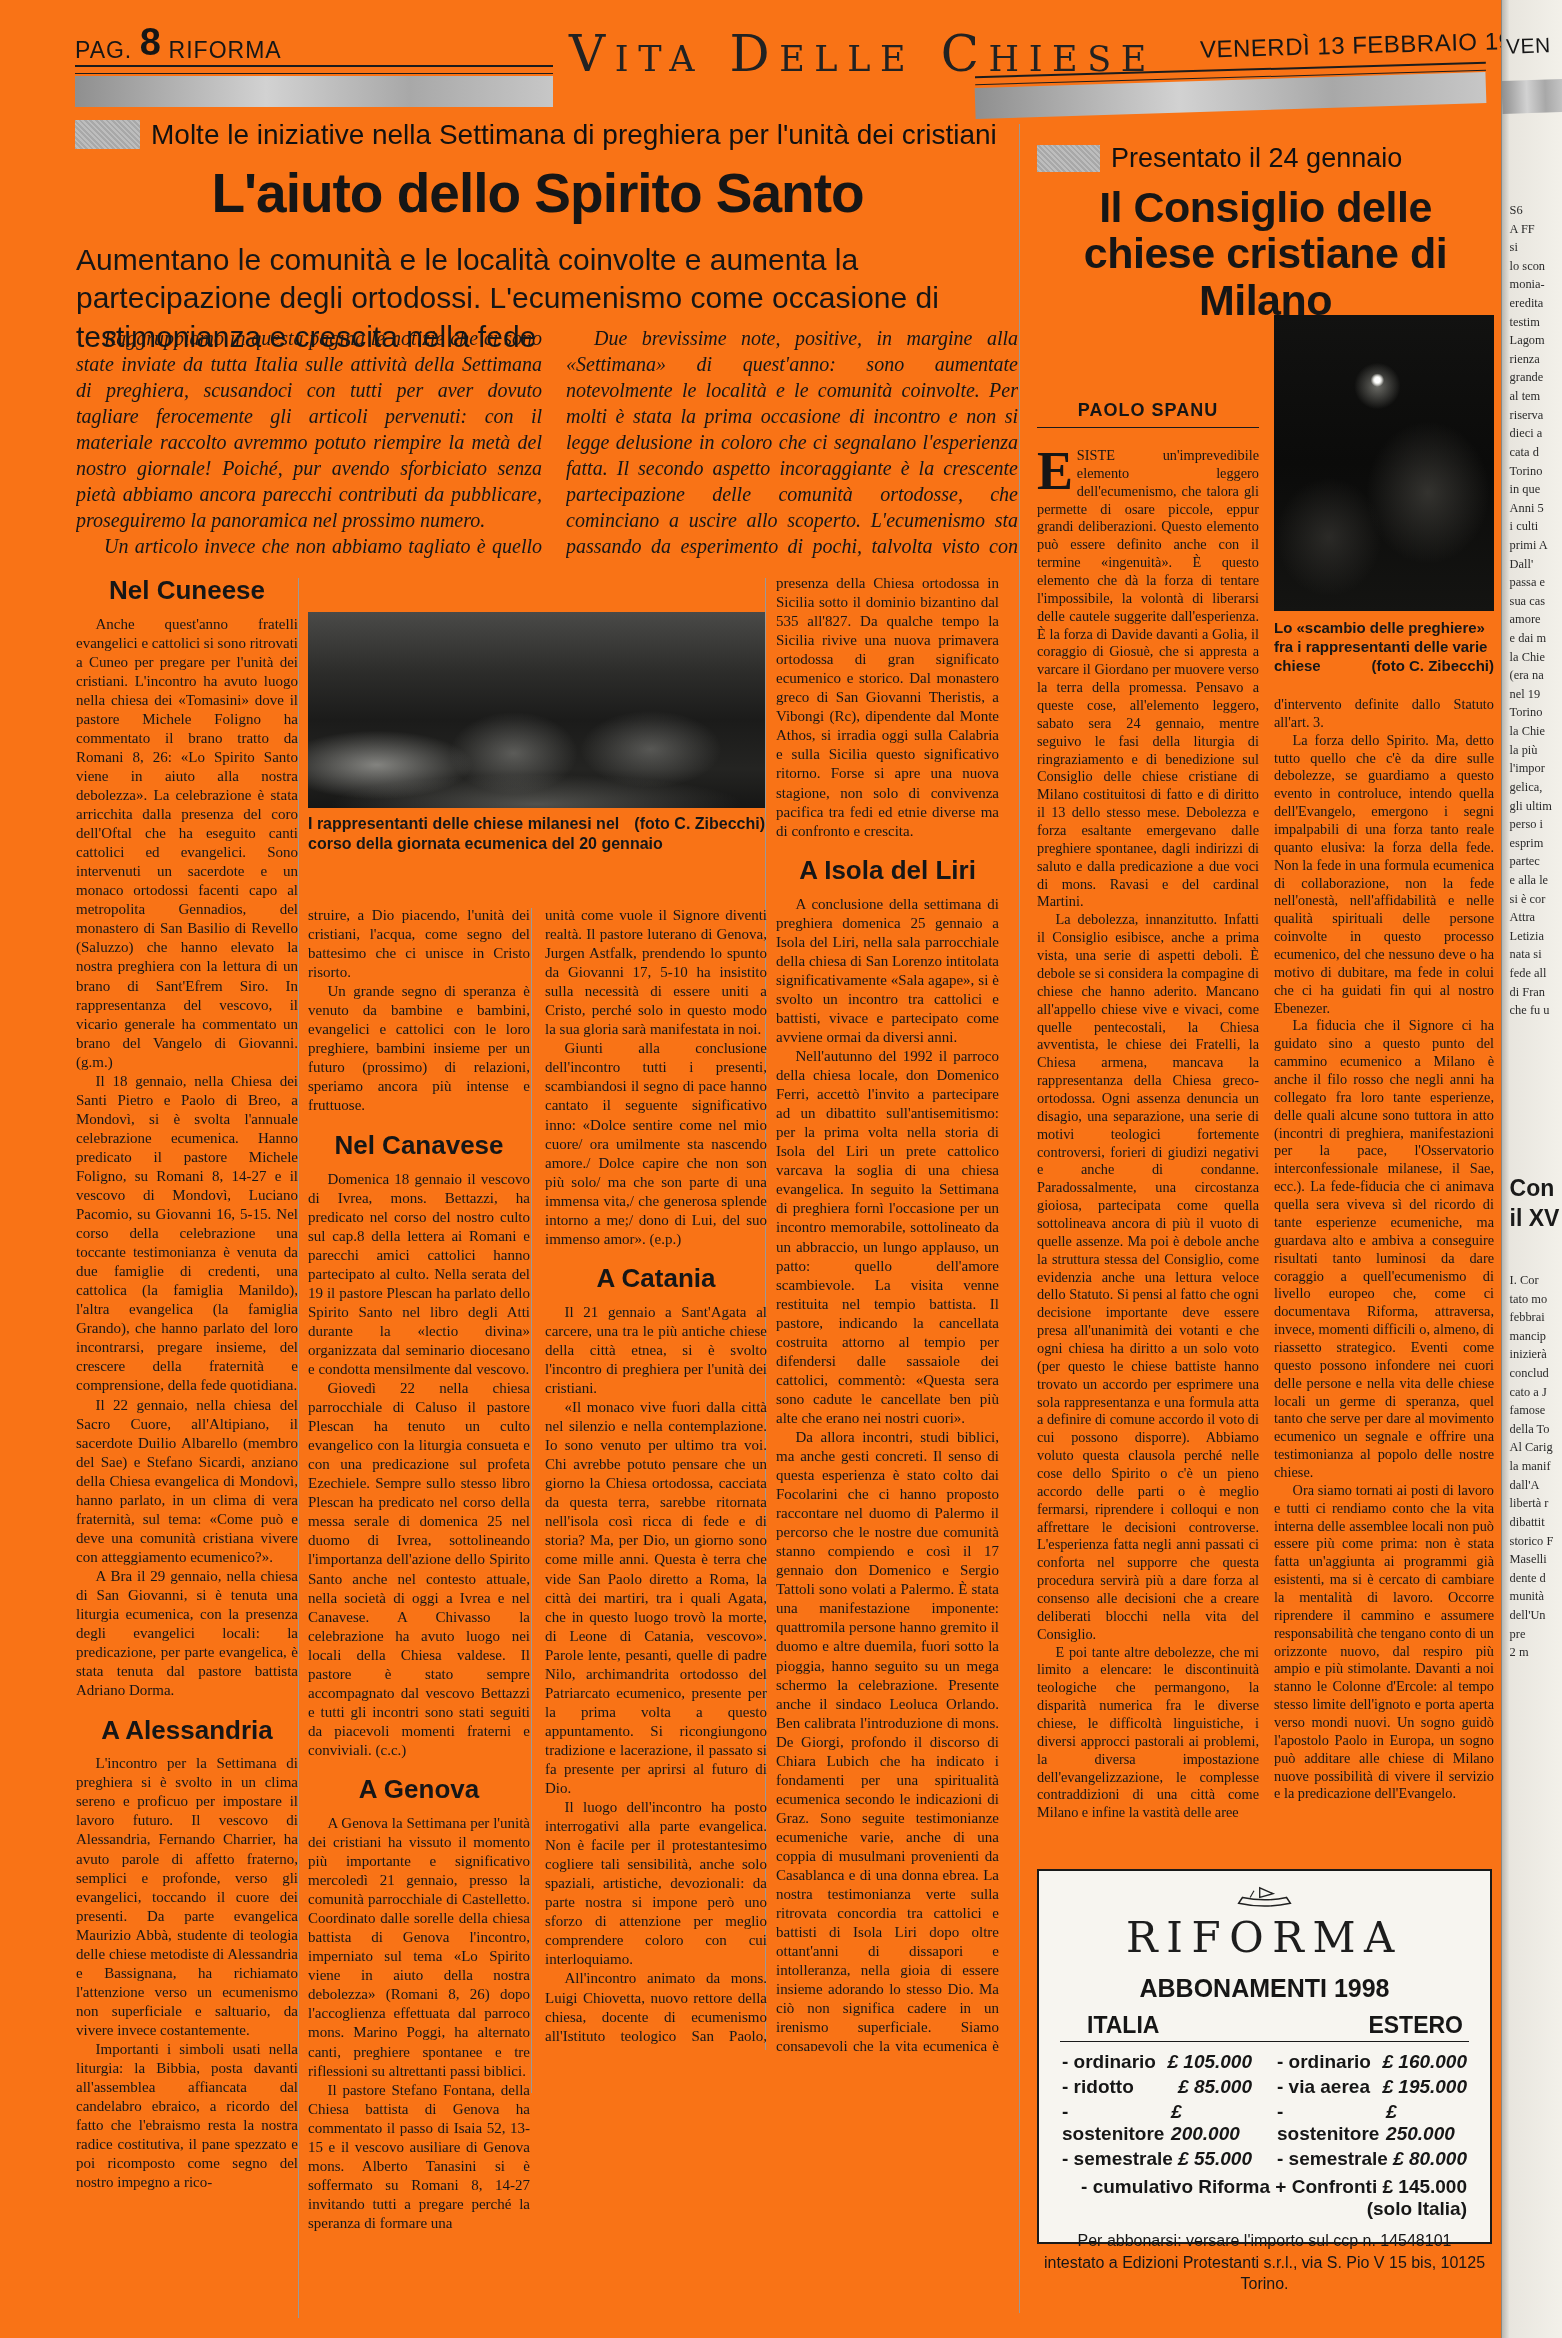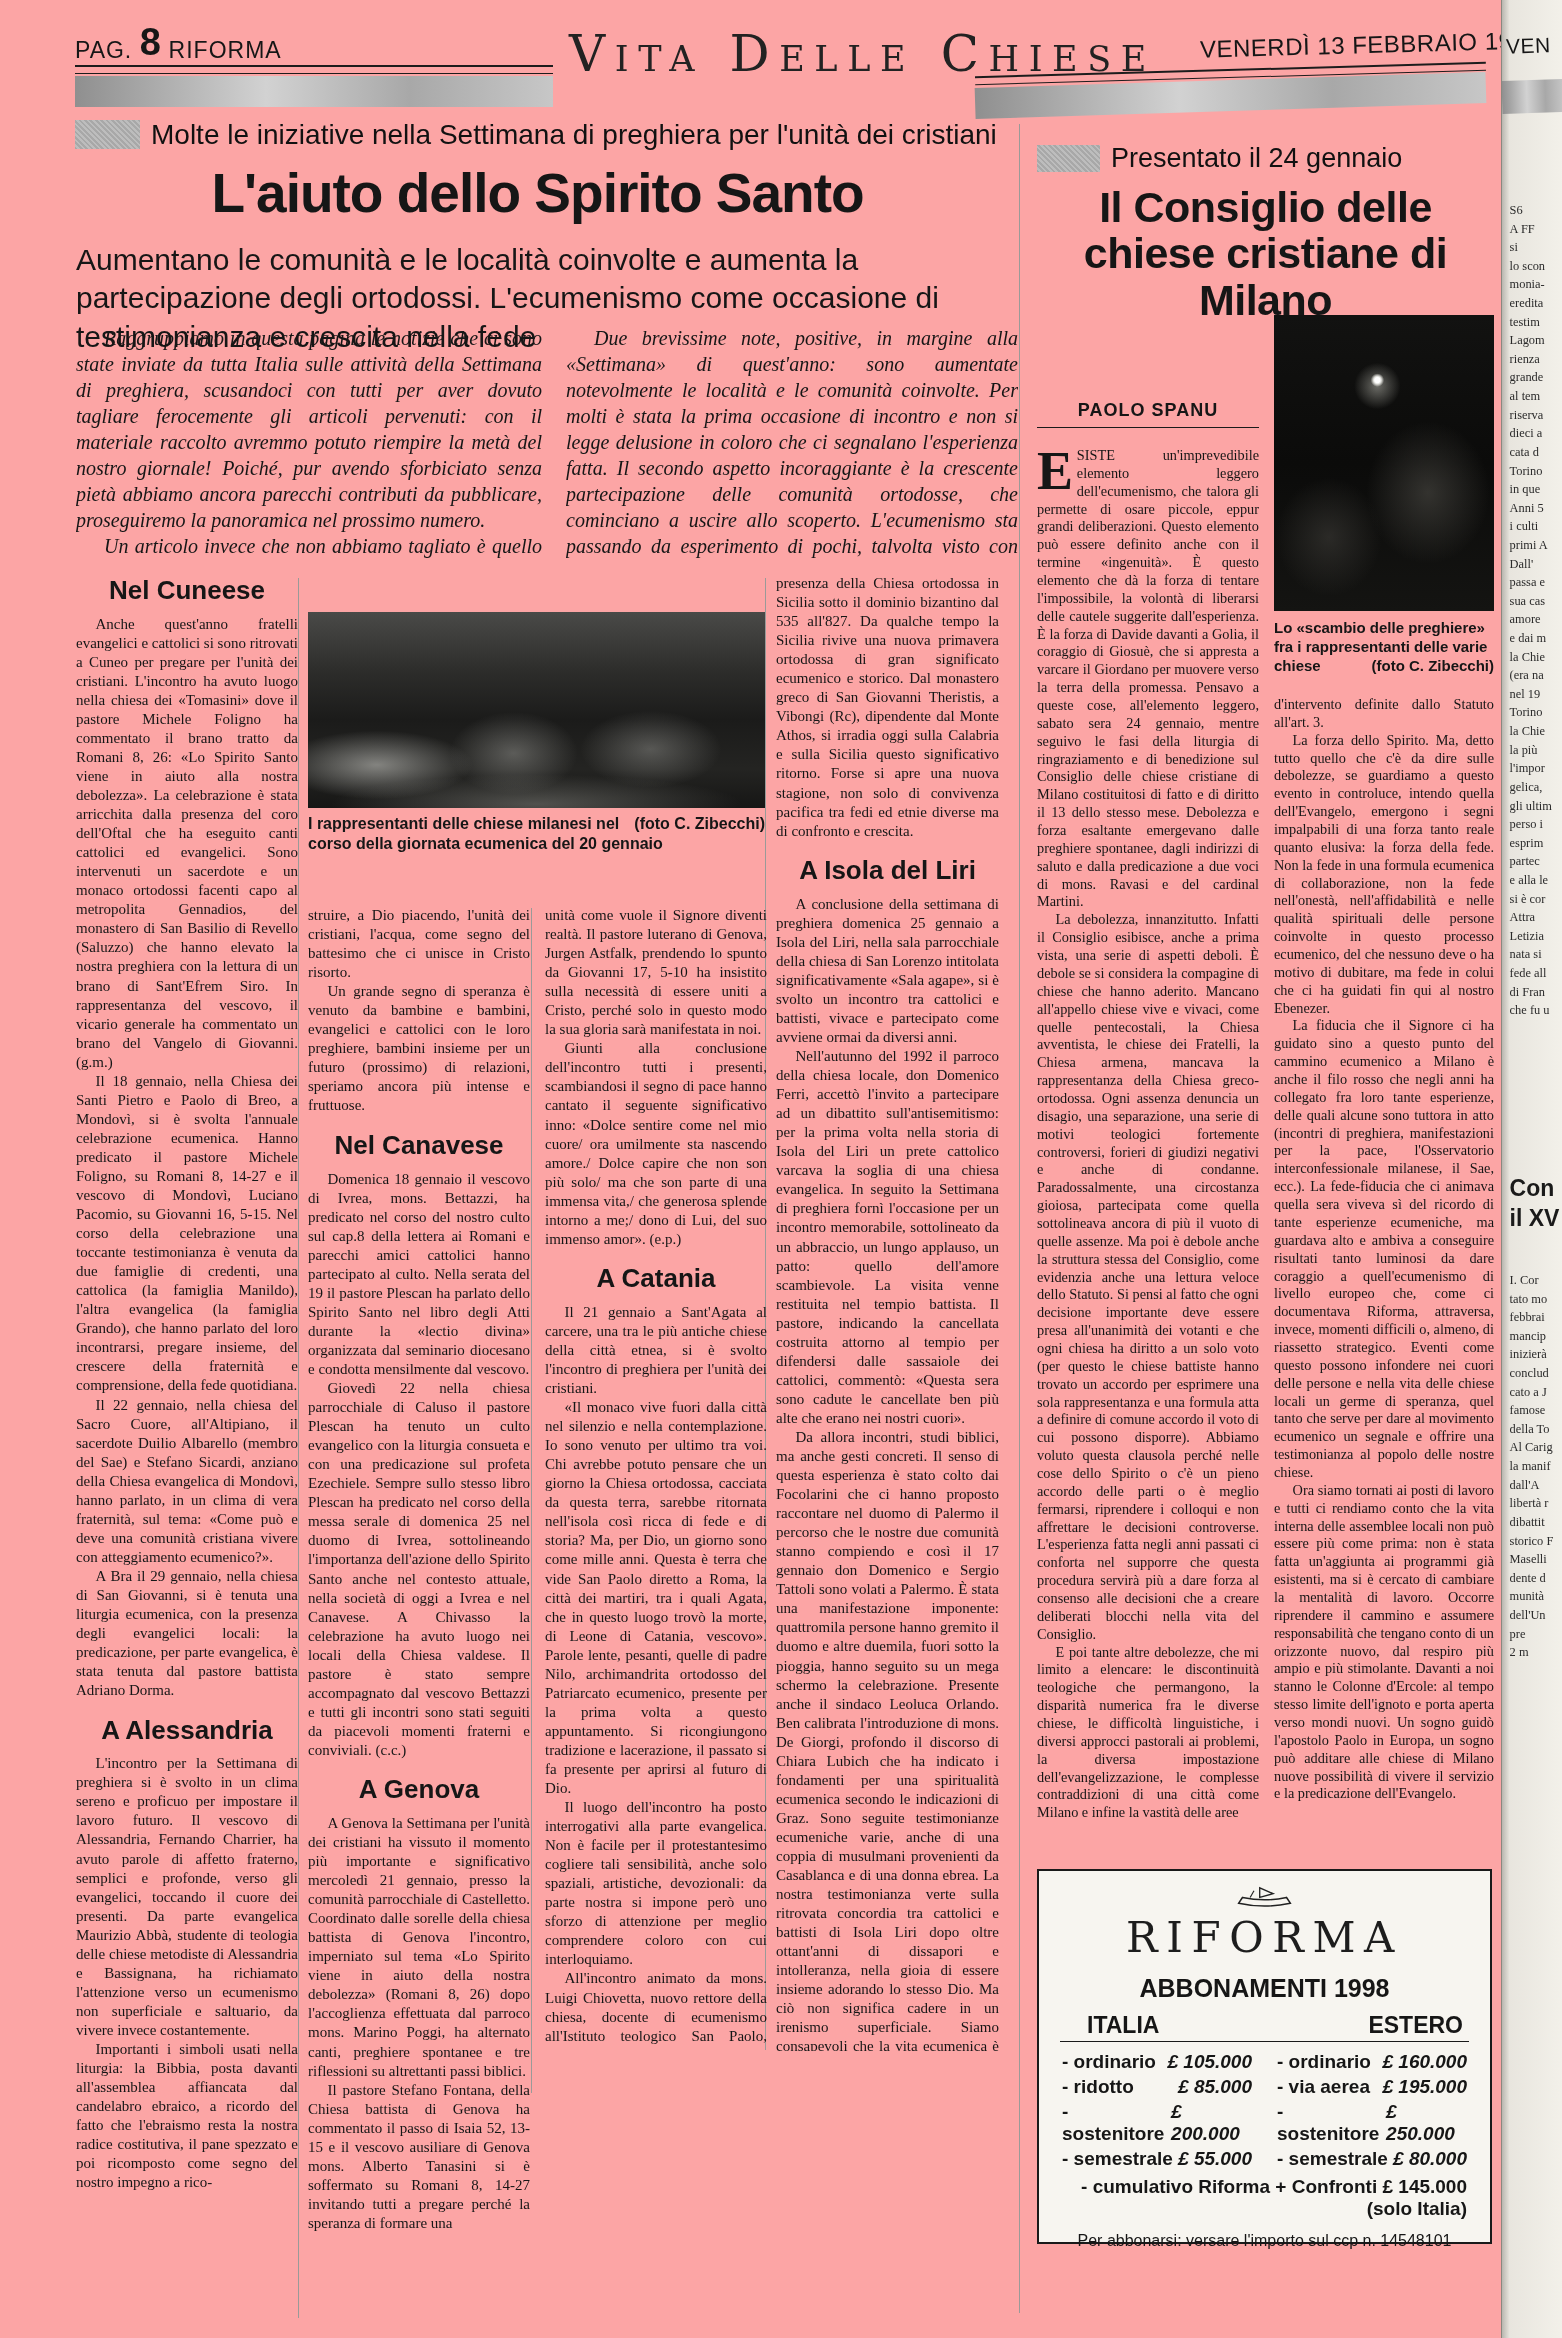--- a/index.html
+++ b/index.html
@@ -1,17 +1,17 @@
 <!DOCTYPE html>
 <html><head>
 <meta charset="utf-8">
 <style>
   html,body{margin:0;padding:0;}
   body{background:#e8e6e0;}
-  #page{position:relative;width:1563px;height:2338px;background:#fca5a5;overflow:hidden;
+  #page{position:relative;width:1563px;height:2338px;background:#f97316;overflow:hidden;
         font-family:"Liberation Serif", serif;color:#161616;}
   .abs{position:absolute;}
 
   
   .pagelabel{font-family:"Liberation Sans",sans-serif;font-size:23px;letter-spacing:1px;}
   .pagenum{font-family:"Liberation Sans",sans-serif;font-size:38px;font-weight:bold;}
   .brand{font-family:"Liberation Sans",sans-serif;font-size:23px;letter-spacing:1px;}
   .dblrule{height:5.7px;border-top:2.9px solid #1c1c1c;border-bottom:1px solid #1c1c1c;}
   .grayband{background:linear-gradient(90deg,#8f8f8f,#d2d2d2 40%,#a8a8a8 70%,#c7c7c7);}
   .masthead{font-family:"DejaVu Serif","Liberation Serif",serif;font-variant:small-caps;
@@ -244,20 +244,21 @@
           </div>
         <div class="subrow">
             <span>- semestrale</span>
             <span class="price">£ 80.000</span>
           </div>
       </div>
     </div>
     <div class="subcum" style="padding:3.8px 23px 0 23px;">- cumulativo Riforma + Confronti £ 145.000 (solo Italia)</div>
     <div class="subfoot" style="margin-top:9.6px;">
       <div>Per abbonarsi: versare l'importo sul ccp n. 14548101</div>
+      <div>intestato a Edizioni Protestanti s.r.l., via S. Pio V 15 bis, 10125 Torino.</div>
     </div>
   </div>
 
   <div class="abs edge" style="left:1501px;top:0;width:62px;height:2338px;">
     <div class="dateline" style="position:absolute;left:3.8px;top:34px;font-size:21px;transform:rotate(-2deg);">VEN</div>
     <div class="grayband" style="position:absolute;left:0;top:80px;width:62px;height:32.5px;transform:rotate(-2deg);"></div>
     <div class="edgefrag" style="position:absolute;left:7.6px;top:201px;width:57px;">S6
 A FF
 si
 lo scon

